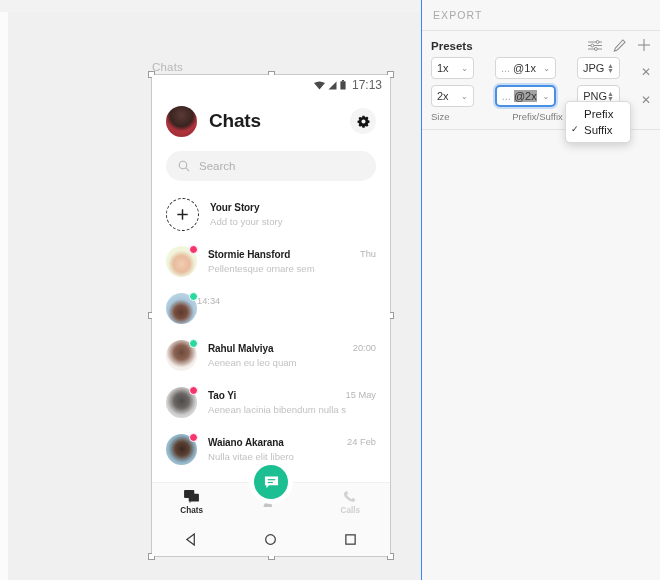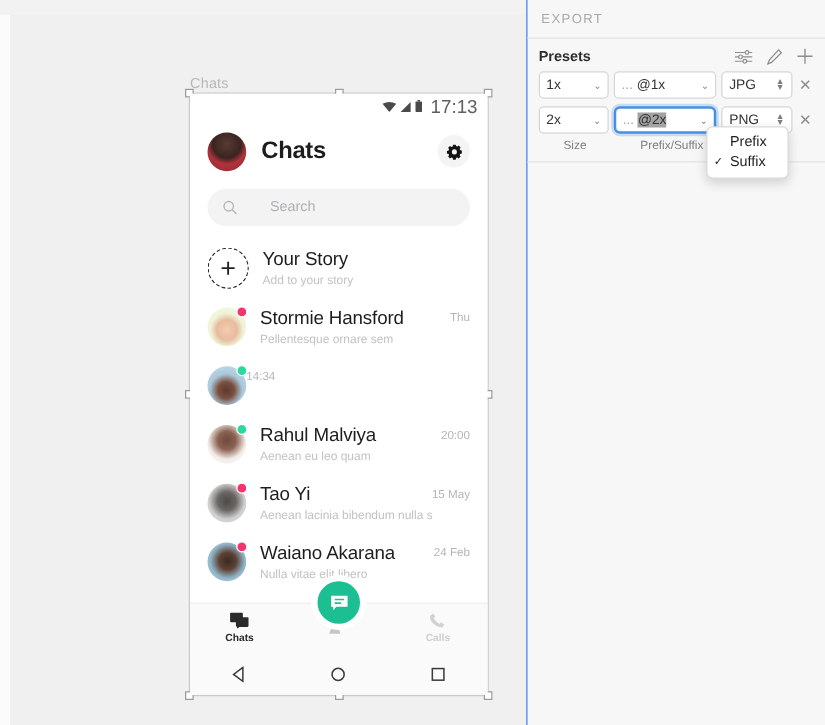--- a/index.html
+++ b/index.html
@@ -39,49 +39,49 @@
 
   
   .phone {
     position: absolute; left: 152px; top: 63px; width: 238px; height: 481px;
     background: #ffffff; overflow: hidden;
   }
   .statusbar {
     height: 20px; display: flex; align-items: center; justify-content: flex-end;
     padding-right: 8px; gap: 3px;
   }
-  .sb-time { font-size: 15px; color: #606060; margin-left: 3px; font-weight: 500; }
+  .sb-time { font-size: 12px; color: #606060; margin-left: 3px; font-weight: 500; }
 
   .topbar {
     height: 52px; display: flex; align-items: center; padding: 0 14px;
   }
   .av {
     border-radius: 50%; flex: none; position: relative;
     background-size: cover; background-position: center;
   }
   .av-ring { box-shadow: 0 0 0 1.5px #fff; }
   .topbar-title {
     font-size: 19px; font-weight: bold; color: #1c1c1c; margin-left: 12px;
     letter-spacing: -.2px;
   }
   .gear-btn {
     margin-left: auto; width: 26px; height: 26px; border-radius: 50%;
     background: #f4f4f4; display: flex; align-items: center; justify-content: center;
   }
 
   .searchbar {
     margin: 4px 14px 0; height: 30px; border-radius: 16px; background: #f3f3f4;
-    display: flex; align-items: center; padding: 0 12px; gap: 26px;
+    display: flex; align-items: center; padding: 0 12px; gap: 9px;
   }
   .search-ph { font-size: 11.5px; color: #b0b0b2; }
 
   .list { margin-top: 10px; }
   .row { display: flex; align-items: center; padding: 8px 14px; height: 47px; }
   .row-txt { margin-left: 11px; flex: 1; min-width: 0; }
-  .row-name { font-size: 15px; font-weight: normal; color: #1d1d1d; letter-spacing: -.1px; }
+  .row-name { font-size: 10px; font-weight: bold; color: #1d1d1d; letter-spacing: -.1px; }
   .row-sub {
     font-size: 9.6px; color: #c2c2c4; margin-top: 3px;
     white-space: nowrap; overflow: hidden; text-overflow: clip;
   }
   .row-time { font-size: 9.3px; color: #b5b5b7; align-self: flex-start; margin-top: 3px; flex: none; }
 
   .story-circle {
     width: 33px; height: 33px; border-radius: 50%;
     border: 1.6px dashed #2b2b2b; display: flex; align-items: center; justify-content: center;
     flex: none;
@@ -121,39 +121,39 @@
     font-size: 10.5px; letter-spacing: 1.1px; color: #a9a9a9; font-weight: normal;
     padding: 9px 11px 0;
   }
   .panel-div { height: 1px; background: #e3e3e3; margin-top: 9px; }
   .presets-row {
     display: flex; align-items: flex-end; padding: 7px 9px 2px;
   }
   .presets-ttl { font-size: 11.5px; font-weight: bold; color: #2d2d2d; }
   .presets-icons { margin-left: auto; display: flex; align-items: center; gap: 11px; }
 
-  .pr-row { display: flex; align-items: center; gap: 4px; padding: 3px 9px; }
+  .pr-row { display: flex; align-items: flex-end; gap: 21px; padding: 3px 9px; }
   .fld {
     height: 22px; background: #fff; border: 1px solid #d6d6d6; border-radius: 4px;
     display: flex; align-items: center; padding: 0 5px; font-size: 11px; color: #333;
     position: relative;
   }
   .fld.size { width: 58px; }
   .fld.suffix { width: 85px; }
   .fld.fmt { width: 58px; }
   .fld .chev { margin-left: auto; color: #8a8a8a; font-size: 8px; }
   .fld.focus {
     border: 2px solid #4a90e2; box-shadow: 0 0 0 2px #c7dcf5; border-radius: 5px;
   }
   .sel-text { background: #a3a3a3; }
   .x-btn { width: 14px; color: #8c8c8c; font-size: 12px; text-align: center; cursor: pointer; }
   .stepper { margin-left: auto; display: flex; flex-direction: column; line-height: 5px; color: #7d7d7d; font-size: 7px; }
 
   .labels-row { display: flex; padding: 1px 9px 0; font-size: 9.5px; color: #7d7d7d; gap: 6px; }
-  .lbl-size { width: 58px; text-align: center; }
+  .lbl-size { width: 58px; text-align: left; }
   .lbl-suffix { width: 85px; text-align: center; }
 
   
   .dropdown {
     position: absolute; left: 565px; top: 101px; width: 66px;
     background: #fff; border-radius: 5px; border: 1px solid #dadada;
     box-shadow: 0 3px 9px rgba(0,0,0,.16); padding: 4px 0; z-index: 40;
   }
   .dd-item { font-size: 11.5px; color: #1f1f1f; padding: 2px 6px 2px 18px; position: relative; }
   .dd-check { position: absolute; left: 5px; top: 2px; font-size: 9px; color: #1f1f1f; }

